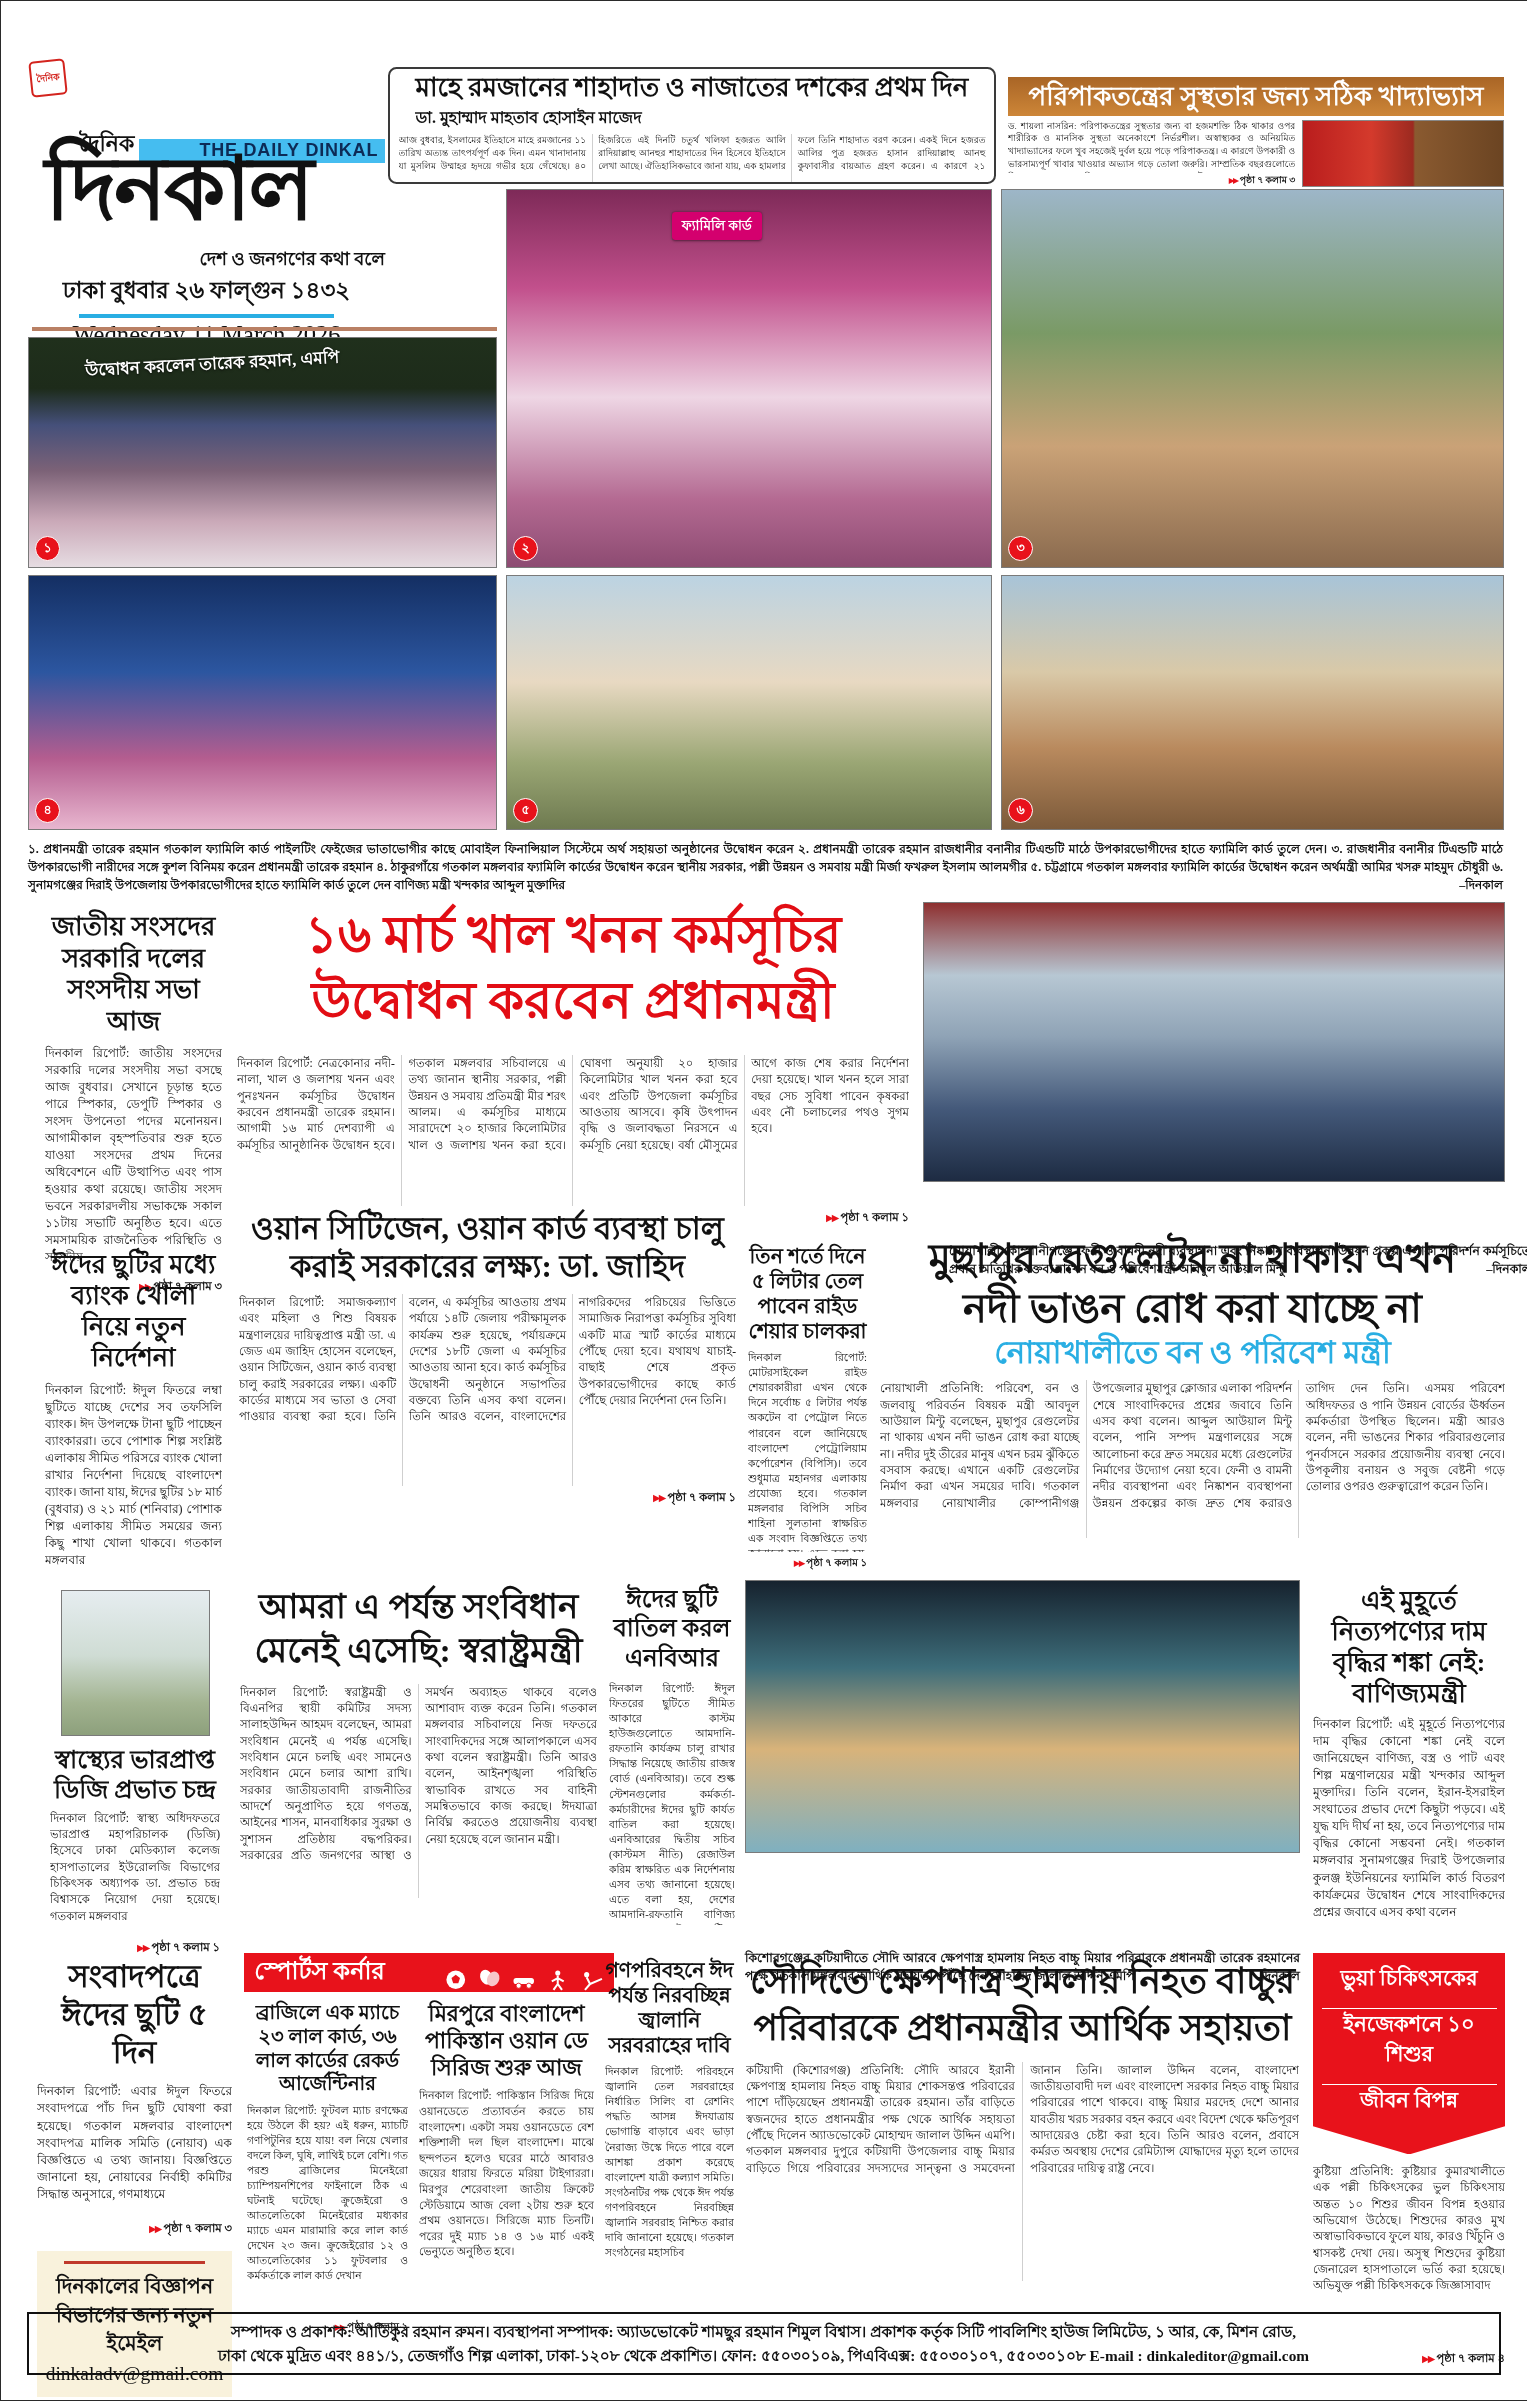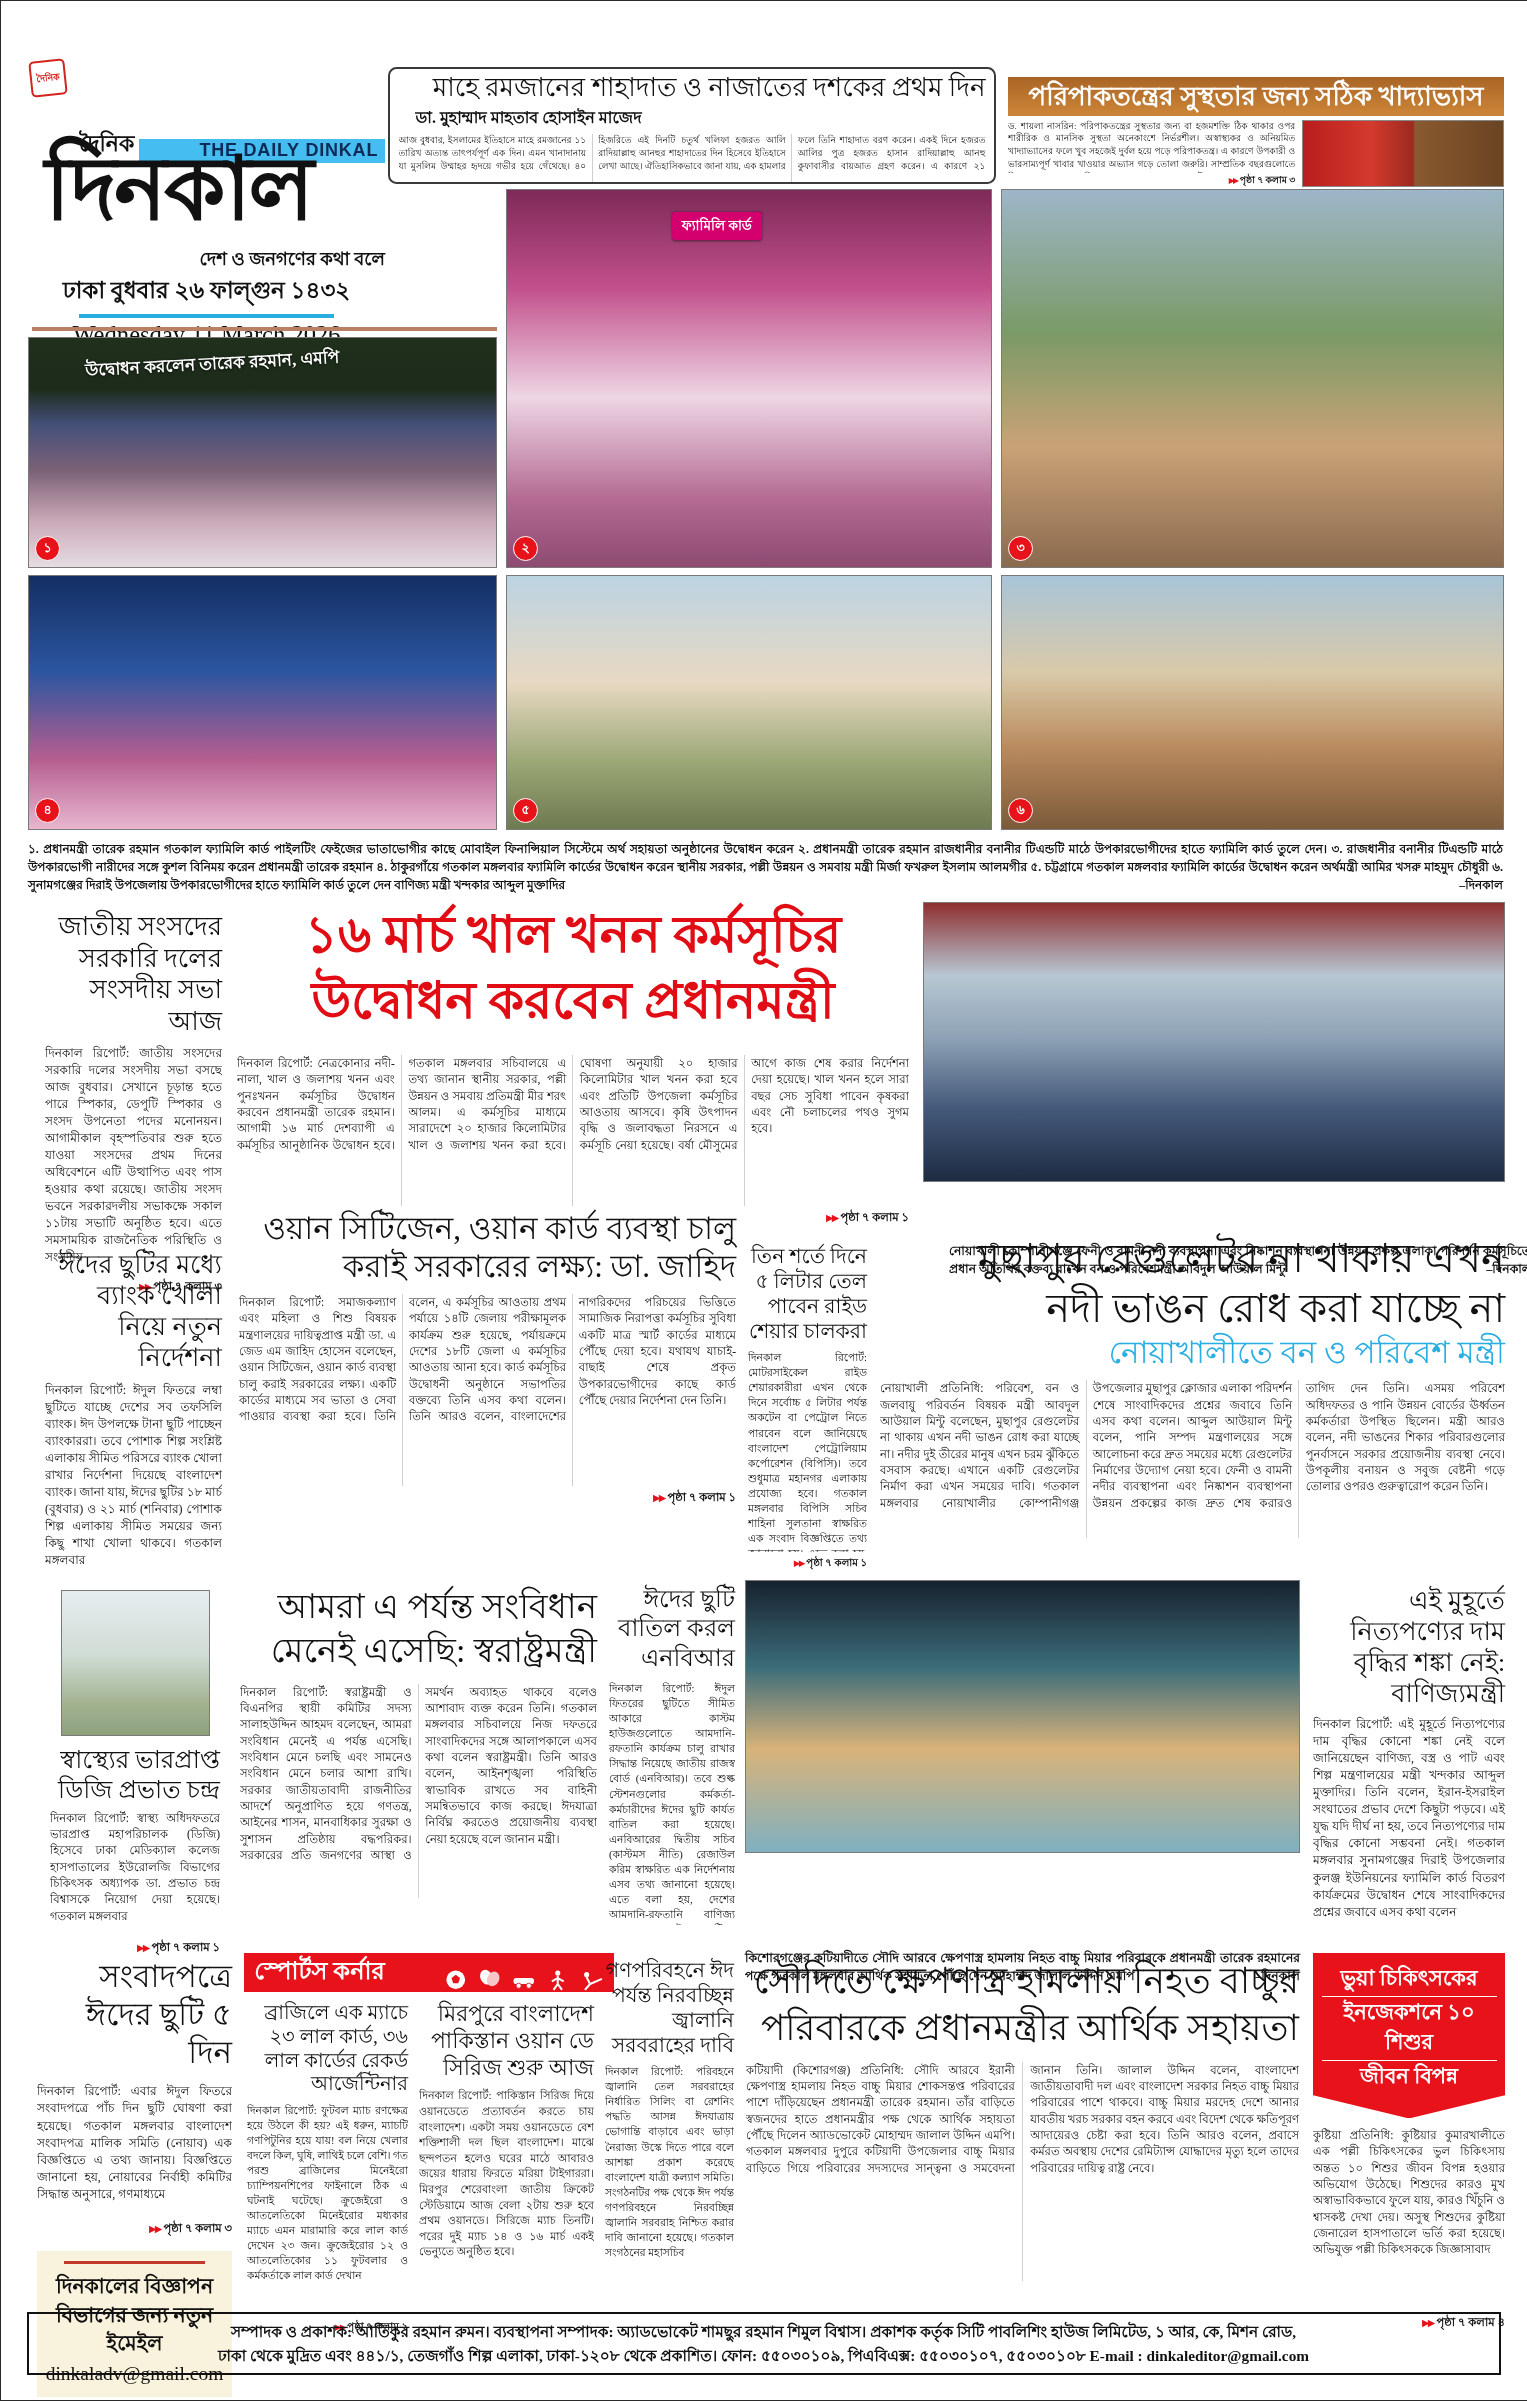--- a/index.html
+++ b/index.html
@@ -1,21 +1,21 @@
 <!DOCTYPE html>
 <html style="font-size:13.6px"><head>
 <meta charset="utf-8">
 <style>
   html,body{margin:0;padding:0;background:#e9e9e9;}
   .page{position:relative;width:1528px;height:2401px;background:#fff;margin:0 auto;
         font-family:"Liberation Serif","DejaVu Serif",serif;color:#111;
         border:1.7px solid #2a2a2a;box-sizing:border-box;overflow:hidden;}
   .abs{position:absolute;}
   .body-t{text-align:justify;line-height:1.42;overflow:hidden;}
-  .h-c{font-weight:400;text-align:right;line-height:1.22;}
+  .h-c{font-weight:700;text-align:center;line-height:1.22;}
   .jump{text-align:right;font-weight:700;font-size:11.5px;margin-top:2.5px;white-space:nowrap;}
   .jump .ar{color:#e8121b;font-size:.85em;letter-spacing:-1.7px;}
   .photo{border:0.8px solid #7a7a7a;box-sizing:border-box;position:absolute;overflow:hidden;}
   .badge{position:absolute;left:6px;bottom:6px;width:23px;height:23px;border-radius:50%;
          background:#e8121b;color:#fff;font-weight:700;font-size:12.7px;display:flex;
          align-items:center;justify-content:center;border:1.7px solid #fff;}
   .ph-label{position:absolute;top:8.5px;left:12%;right:6%;color:#fff;font-weight:700;
             font-size:17px;text-shadow:0 0.8px 2.5px rgba(0,0,0,.8);transform:rotate(-3deg);}
   .chip{position:absolute;top:22px;left:34%;background:#d4006e;color:#fff;font-weight:700;
         font-size:13.6px;padding:2.5px 10.2px;border-radius:3.4px;box-shadow:0 0.8px 2.5px rgba(0,0,0,.5);}
@@ -35,21 +35,21 @@
   .pfood{background:linear-gradient(90deg,#b91d1d 0%,#d43a2c 34%,#9c2a20 55%,#8a5a30 56%,#6b4422 100%);}
   .pportrait{background:linear-gradient(180deg,#e6edf0 0%,#cfdcd4 45%,#a2b390 78%,#8da07c 100%);}
   .seal{width:32px;height:32px;border:2.5px solid #d3241e;border-radius:5.1px;display:flex;align-items:center;
         justify-content:center;color:#d3241e;font-size:9.3px;font-weight:700;transform:rotate(-6deg);}
   .orange-banner{background:linear-gradient(180deg,#a96526,#cd8638);color:#fff;font-weight:700;
         font-size:26px;text-align:center;line-height:39px;height:39px;}
   .red-banner{background:#e8121b;color:#fff;font-weight:700;display:flex;align-items:center;
         padding:0 10.2px;justify-content:space-between;}
   .ribbon{background:#e8121b;color:#fff;text-align:center;font-weight:700;
         clip-path:polygon(0 0,100% 0,100% 86%,50% 100%,0 86%);padding:10.2px 8.5px 25.5px;}
-  .ribbon .rl{display:block;font-size:21px;line-height:1.45;border-bottom:1.7px solid #fff;padding-bottom:2px;}
+  .ribbon .rl{display:block;font-size:21px;line-height:1.45;border-bottom:1.7px solid #fff;padding-bottom:14px;}
   .ribbon .rl:last-child{border-bottom:none;}
   .adbox{background:#f9f2dc;text-align:center;padding:8.5px 6.8px 12px;}
   .adbox .bar{width:78%;height:2.5px;background:#c0392b;margin:1.7px auto 8.5px;}
   .ic{width:25.5px;height:25.5px;}
 </style>
 </head>
 <body>
 
 <div class="page">
 

